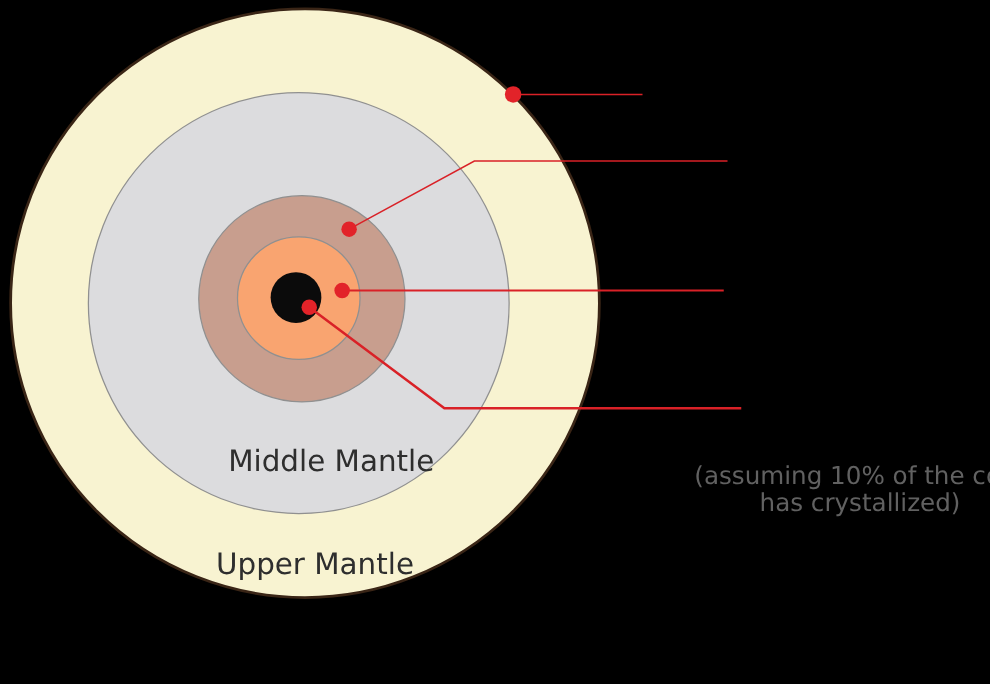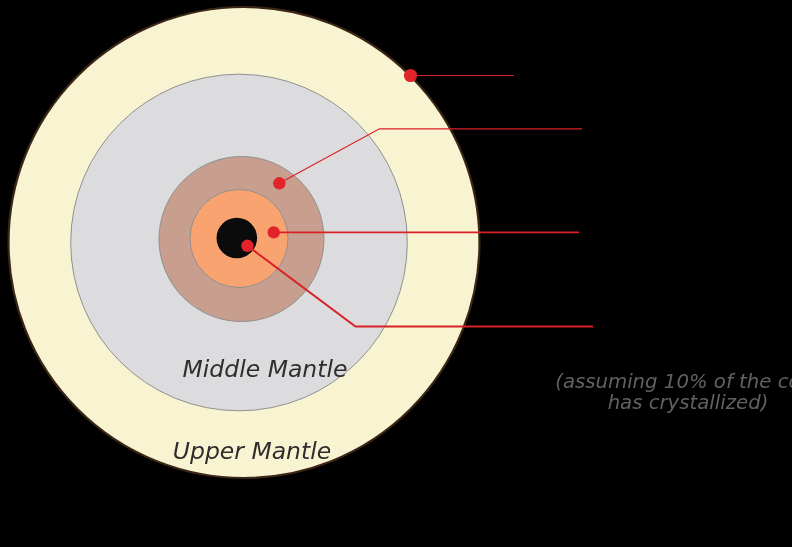--- a/index.html
+++ b/index.html
@@ -3,21 +3,21 @@
 <meta charset="utf-8">
 <style>
   html, body {
     margin: 0; padding: 0;
     width: 792px; height: 547px;
     overflow: hidden;
     background: #000;
   }
   .stage {
     position: relative;
-    width: 667px; height: 547px; font-style: italic;
+    width: 667px; height: 547px;
   }
   svg { display: block; }
   text {
     font-family: "DejaVu Sans", "Liberation Sans", sans-serif;
   }
   .layer-label { font-size: 23.5px; }
   .note-line   { font-size: 19.7px; }
   .callout-line { fill: none; }
 </style>
 </head>

